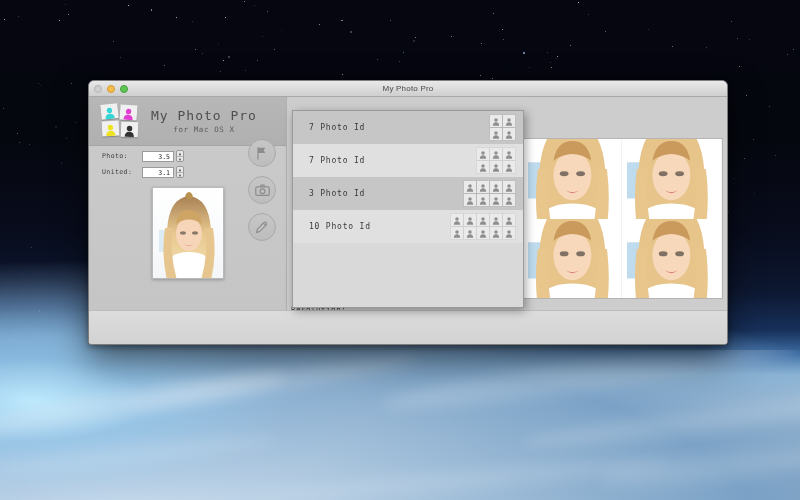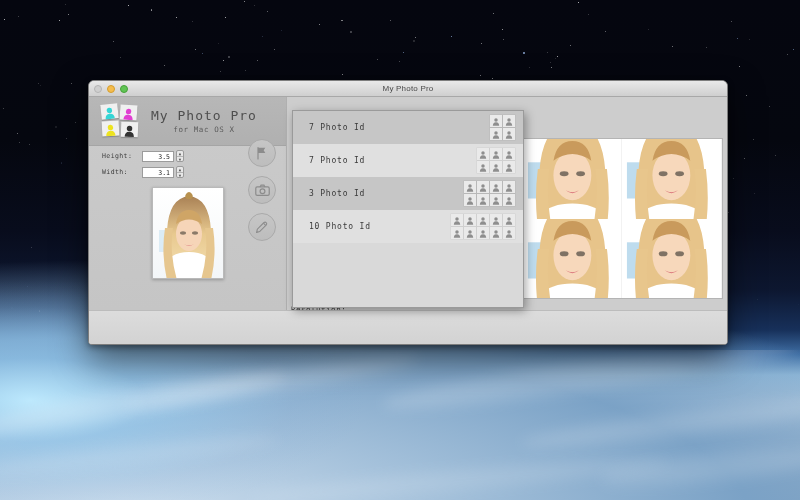--- a/index.html
+++ b/index.html
@@ -433,30 +433,30 @@
               </div>
             </div>
           <div id="brandtext">
             <div id="appname">My Photo Pro</div>
             <div id="appsub">for Mac OS X</div>
           </div>
         </div>
 
 
         <div class="dimrow">
-          <span class="dimlabel">Height:</span>
+          <span class="dimlabel">Photo:</span>
           <div class="dimfield">3.5</div>
           <div class="stepper">
             <div>▲</div>
             <div>▼</div>
           </div>
         </div>
 
         <div class="dimrow">
-          <span class="dimlabel">Width:</span>
+          <span class="dimlabel">United:</span>
           <div class="dimfield">3.1</div>
           <div class="stepper">
             <div>▲</div>
             <div>▼</div>
           </div>
         </div>
 
         <div id="preview-wrap">
           <div id="preview">
             <svg width="72" height="92" viewBox="0 0 72 92">

